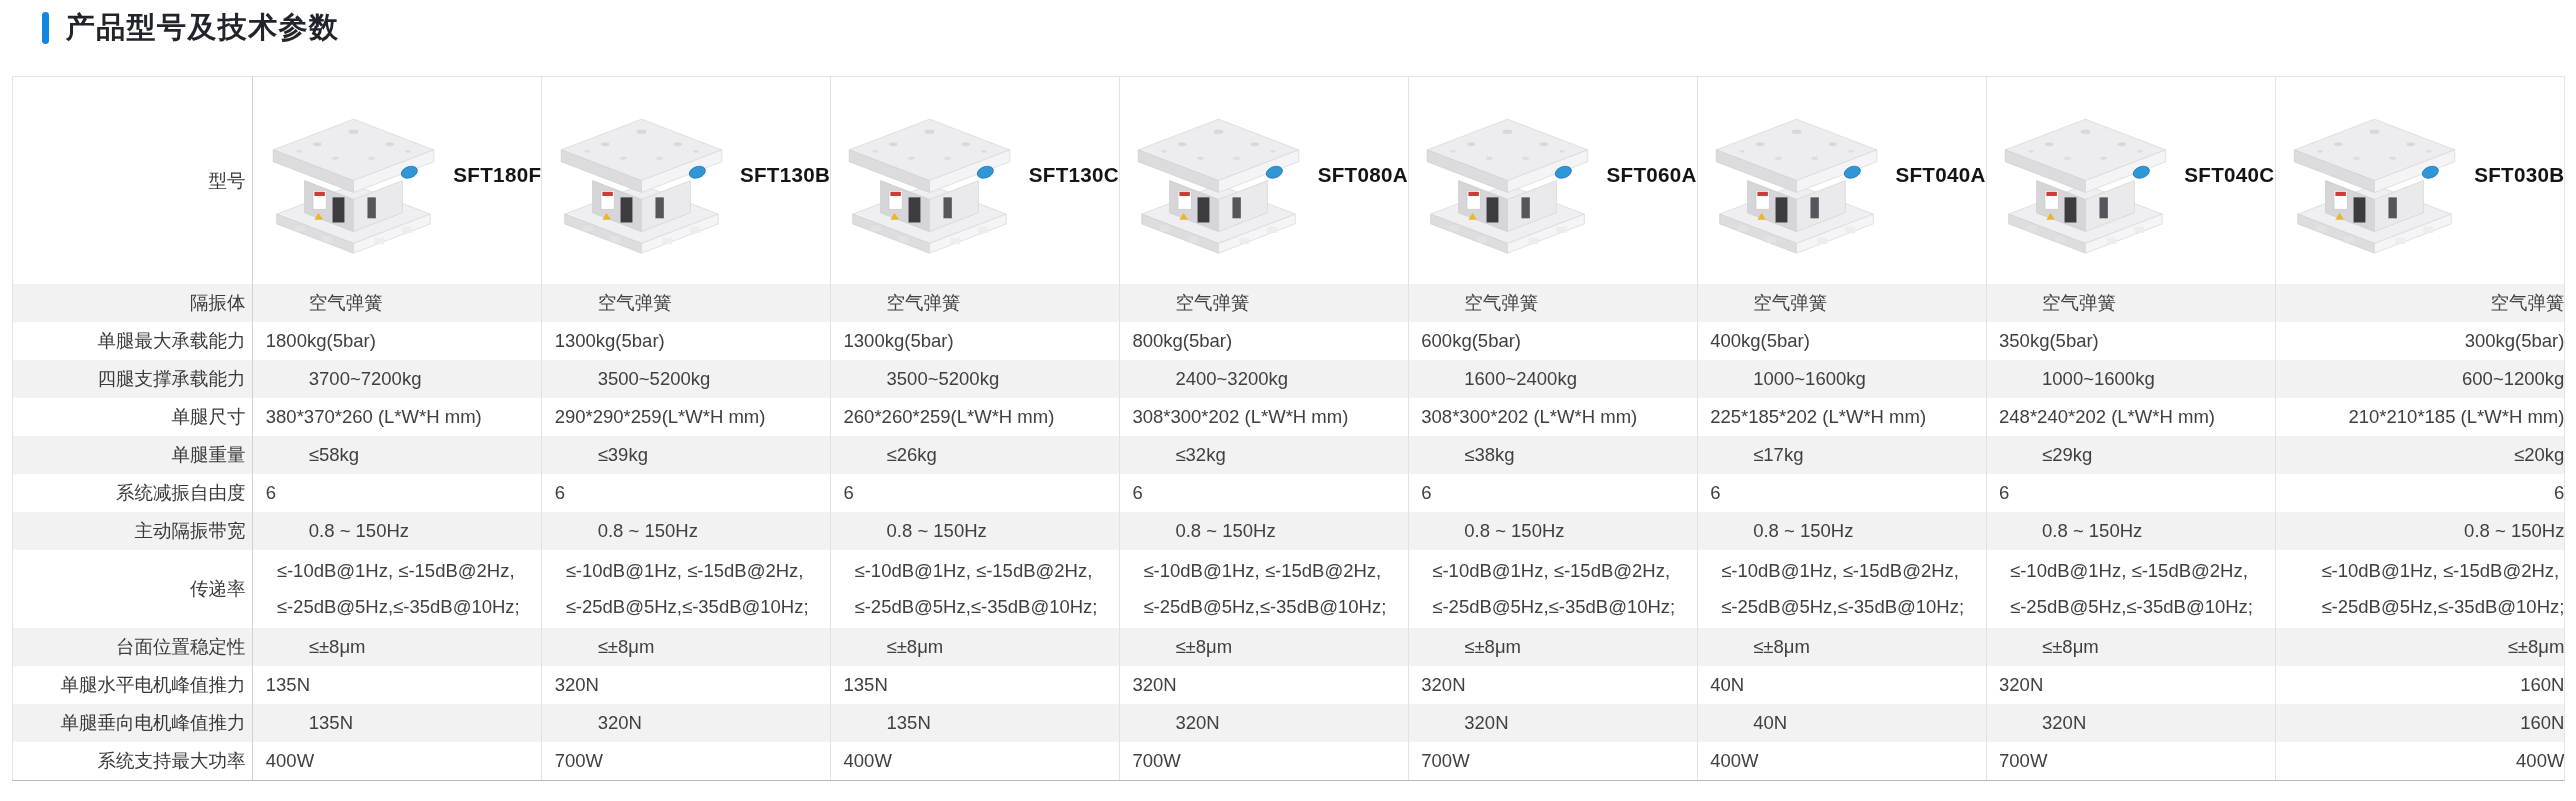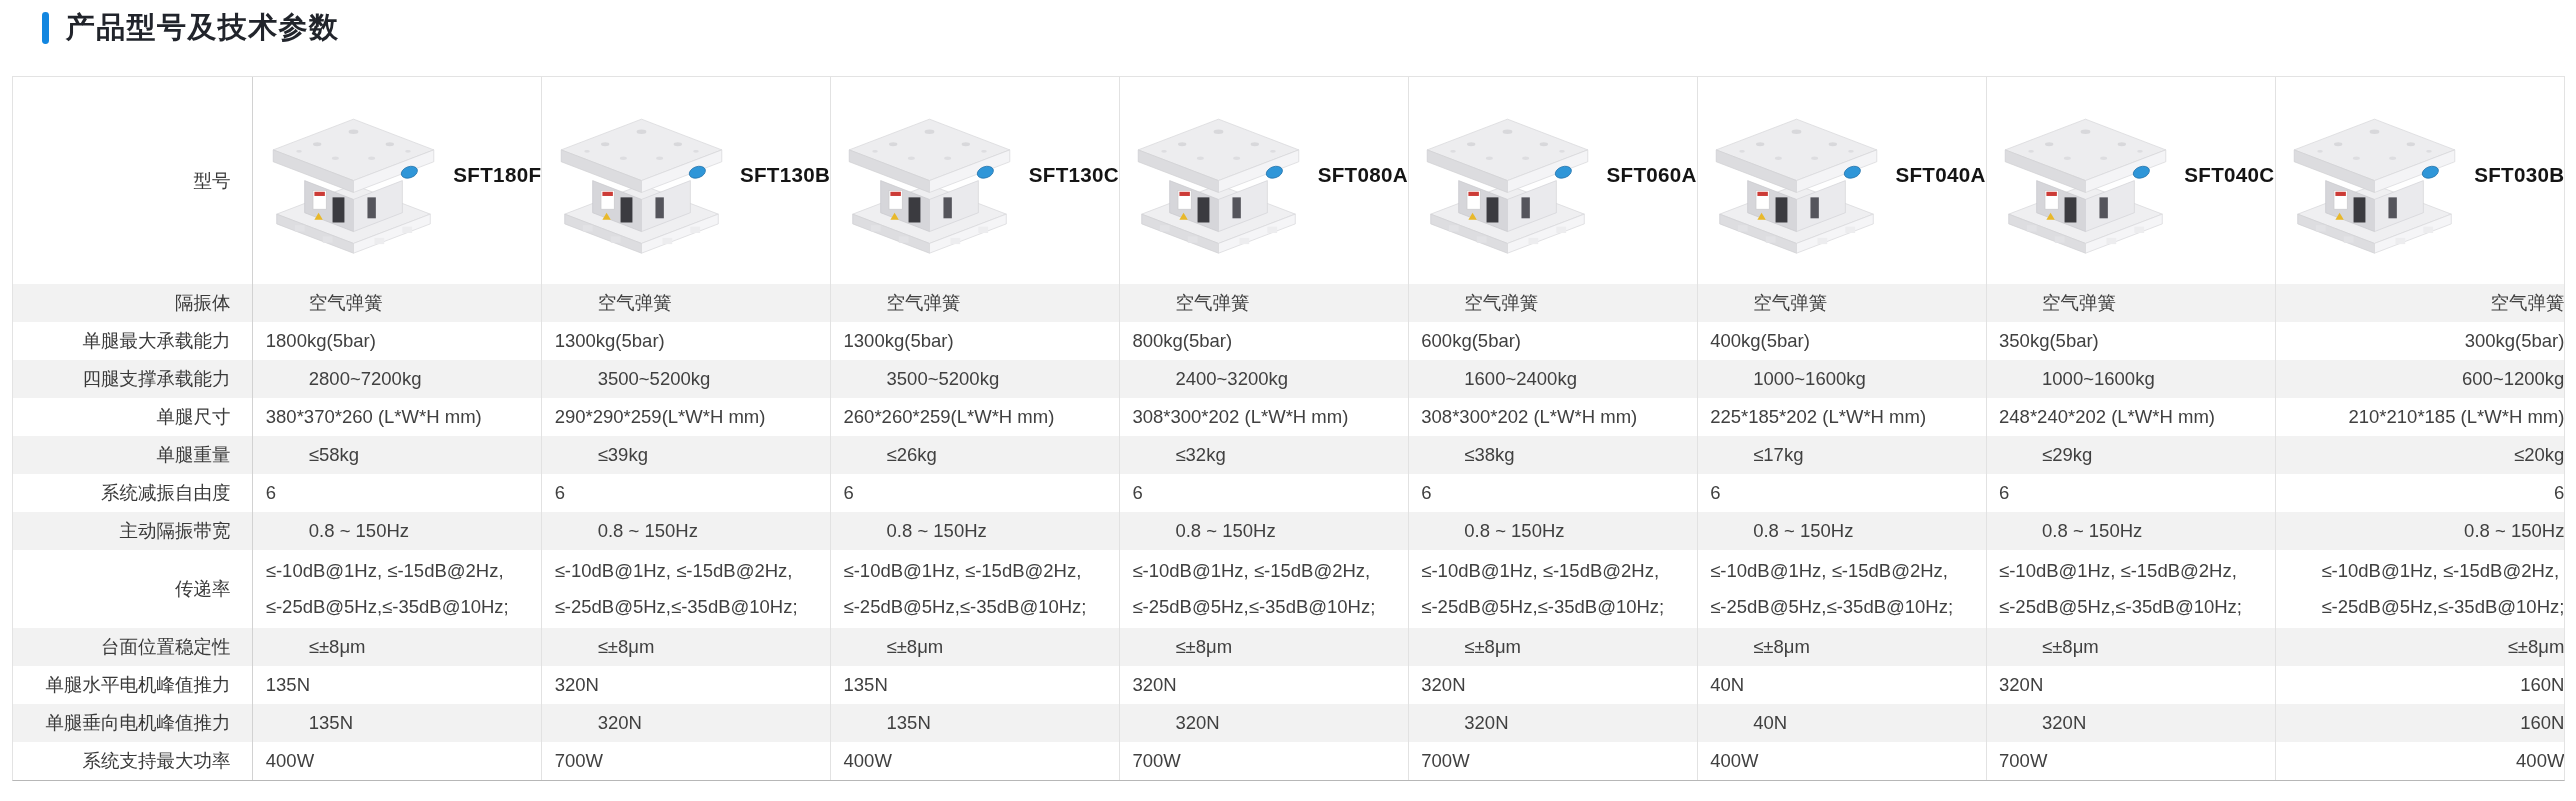--- a/index.html
+++ b/index.html
@@ -37,33 +37,33 @@
     border: 0.7px solid #e3e3e3;
     border-bottom: 1.4px solid #b7b7b7;
     background: #fff;
   }
   .t-row {
     display: grid;
     grid-template-columns: 240px repeat(8, 1fr);
   }
   .t-row.model-row  { height: 207px; }
   .t-row.spec-row   { height: 38px; }
-  .t-row.spec-row.tall { height: 78px; }
+  .t-row.spec-row.tall { height: 78px; gap: 11px; }
   .t-row.striped { background: #f2f2f2; gap: 43px; }
   .cell {
     display: flex;
     align-items: center;
     border-right: 0.7px solid #e2e2e2;
     min-width: 0;
     overflow: hidden;
   }
   .cell:last-child { border-right: none; justify-content: flex-end; }
   .label-cell {
     justify-content: flex-end;
-    padding-right: 22px;
+    padding-right: 7px;
     font-size: 18.5px;
     color: #3a3a3a;
     text-align: right;
     border-right: 0.7px solid #d2d2d2;
   }
   .value-cell {
     justify-content: flex-start;
     padding-left: 12.4px;
     font-size: 18.5px;
     color: #404040;
@@ -375,21 +375,21 @@
       <div class="cell value-cell">1300kg(5bar)</div>
       <div class="cell value-cell">1300kg(5bar)</div>
       <div class="cell value-cell">800kg(5bar)</div>
       <div class="cell value-cell">600kg(5bar)</div>
       <div class="cell value-cell">400kg(5bar)</div>
       <div class="cell value-cell">350kg(5bar)</div>
       <div class="cell value-cell">300kg(5bar)</div>
     </div>
     <div class="t-row spec-row striped">
       <div class="cell label-cell">四腿支撑承载能力</div>
-      <div class="cell value-cell">2800~7200kg</div>
+      <div class="cell value-cell">3700~7200kg</div>
       <div class="cell value-cell">3500~5200kg</div>
       <div class="cell value-cell">3500~5200kg</div>
       <div class="cell value-cell">2400~3200kg</div>
       <div class="cell value-cell">1600~2400kg</div>
       <div class="cell value-cell">1000~1600kg</div>
       <div class="cell value-cell">1000~1600kg</div>
       <div class="cell value-cell">600~1200kg</div>
     </div>
     <div class="t-row spec-row">
       <div class="cell label-cell">单腿尺寸</div>

